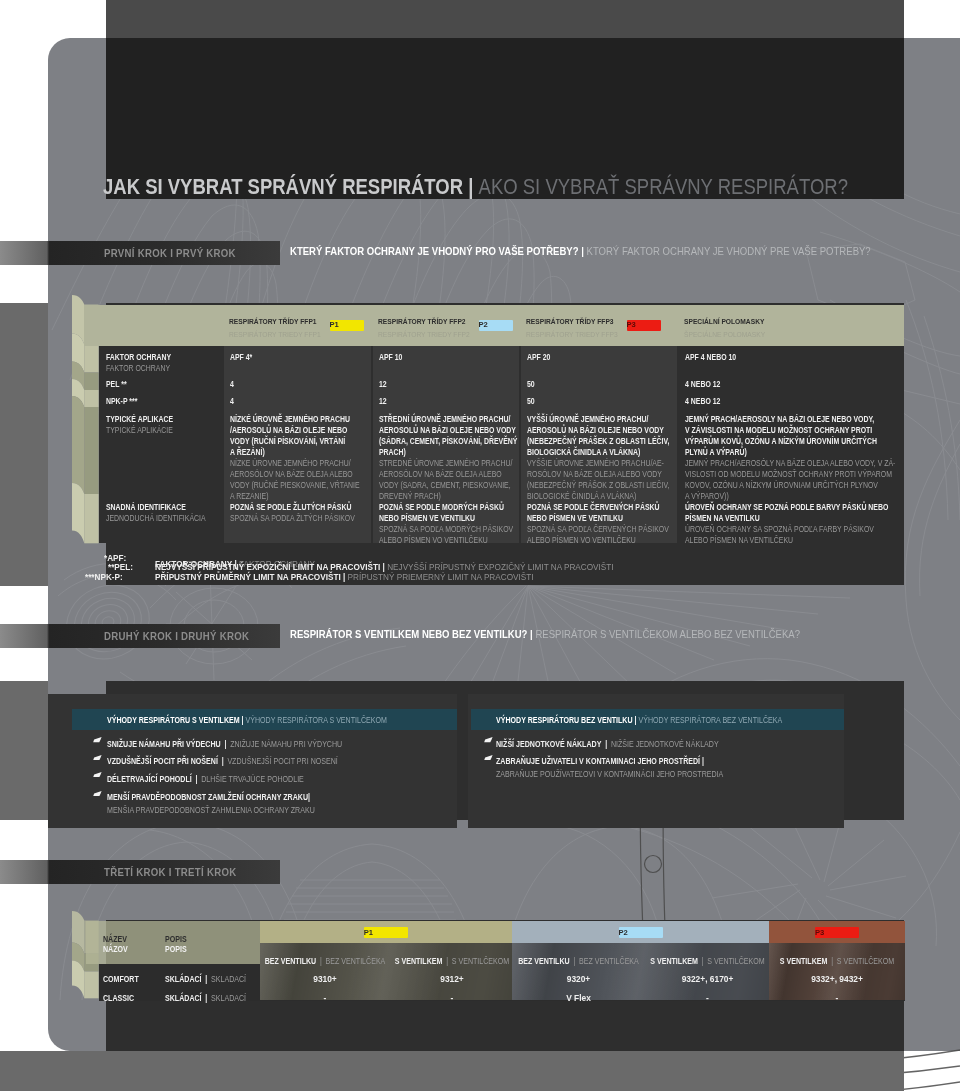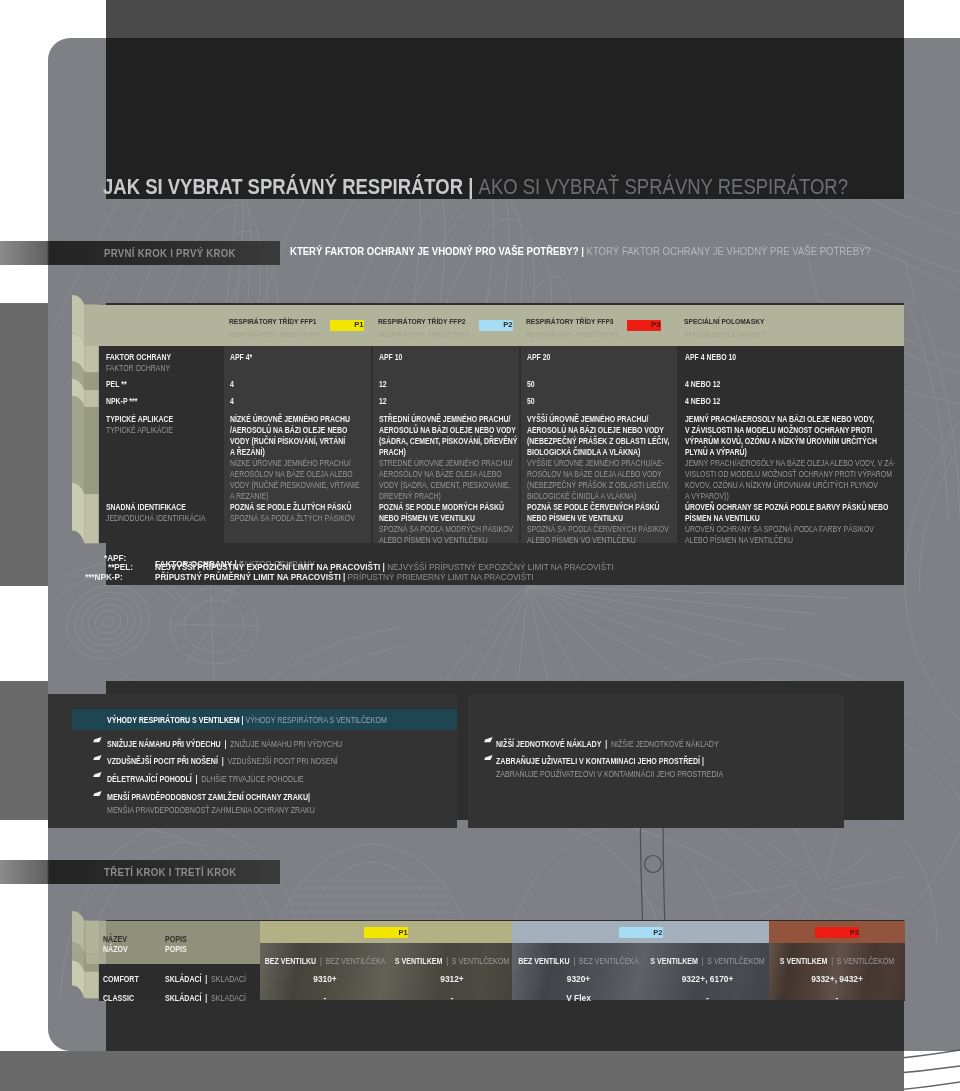--- a/index.html
+++ b/index.html
@@ -42,21 +42,21 @@
   .stepq .q-sk{color:#b5b7ba;font-weight:normal;}
 
   
   .t1{left:0;top:0;width:960px;height:1091px;}
   .t1head{position:absolute;left:84.3px;top:304.5px;width:819.7px;height:41.5px;background:#b1b49b;}
   .t1body{position:absolute;left:99px;top:346px;width:805px;height:197px;background:#2e2e2e;}
   .colbg{position:absolute;background:#3b3b3b;}
   .hcs{font-size:7.9px;font-weight:bold;color:#2d2d2d;display:block;line-height:12.6px;}
   .hsk{font-size:7.9px;color:#9fa18f;display:block;line-height:12.6px;}
   .badge{position:absolute;border-radius:1px;
-         font-size:7.6px;font-weight:bold;text-align:right;}
+         font-size:7.6px;font-weight:bold;text-align:left;}
   .cell{position:absolute;}
   .cell .a{font-size:8.2px;font-weight:bold;color:#efefef;display:block;line-height:11px;white-space:nowrap;}
   .cell .b{font-size:8.2px;color:#989898;display:block;line-height:11px;white-space:nowrap;}
 
   
   .fn{left:0;top:0;width:960px;}
   .fnkey{position:absolute;width:130px;text-align:right;
          font-size:9.7px;font-weight:bold;color:#efefef;white-space:nowrap;}
   .fnval{position:absolute;left:155px;font-size:9.7px;white-space:nowrap;}
   .fnval .a{font-weight:bold;color:#efefef;}
@@ -223,20 +223,26 @@
   <div class="abs title">
     <span class="cd"><span class="t-cs">JAK SI VYBRAT SPRÁVNÝ RESPIRÁTOR</span> <span class="t-sep">|</span> <span class="t-sk">AKO SI VYBRAŤ SPRÁVNY RESPIRÁTOR?</span></span>
   </div>
 
   <div class="abs" id="stepsLayer" style="left:0;top:0;width:960px;height:1091px;">
       <div class="steprow" style="top:241px;">
         <div class="steptag">
           <span class="lbl"><span class="cd">PRVNÍ KROK I PRVÝ KROK</span></span>
         </div>
         <div class="stepq"><span class="cd"><span class="q-cs">KTERÝ FAKTOR OCHRANY JE VHODNÝ PRO VAŠE POTŘEBY?</span> <span class="q-sep">|</span> <span class="q-sk">KTORÝ FAKTOR OCHRANY JE VHODNÝ PRE VAŠE POTREBY?</span></span></div>
+      </div>
+      <div class="steprow" style="top:624px;">
+        <div class="steptag">
+          <span class="lbl"><span class="cd">DRUHÝ KROK I DRUHÝ KROK</span></span>
+        </div>
+        <div class="stepq"><span class="cd"><span class="q-cs">RESPIRÁTOR S VENTILKEM NEBO BEZ VENTILKU?</span> <span class="q-sep">|</span> <span class="q-sk">RESPIRÁTOR S VENTILČEKOM ALEBO BEZ VENTILČEKA?</span></span></div>
       </div>
       <div class="steprow" style="top:860px;">
         <div class="steptag">
           <span class="lbl"><span class="cd">TŘETÍ KROK I TRETÍ KROK</span></span>
         </div>
       </div>
     </div>
   <div class="abs t1" id="t1">
       <svg class="art" width="960" height="1091" viewBox="0 0 960 1091">
         <path d="M84.3 304.5 H98.6 V344.6 H84.3 Z" fill="#b1b49b"></path>
@@ -416,20 +422,23 @@
       <div class="vb-item" style="left:106.5px;top:746.3px;"><span class="cd"><span class="l1">VZDUŠNĚJŠÍ POCIT PŘI NOŠENÍ</span> <span class="ls">|</span> <span class="l2">VZDUŠNEJŠÍ POCIT PRI NOSENÍ</span></span></div>
       <div class="bullet" style="left:93px;top:763.8000000000001px;"><svg width="8.8" height="5.6" viewBox="0 0 8.8 5.6">
           <path d="M0.2 5.2 L1.1 2.4 L8.6 0 L7.6 2.6 L6.3 5.3 Z" fill="#f4f4f4"></path>
         </svg></div>
       <div class="vb-item" style="left:106.5px;top:763.6px;"><span class="cd"><span class="l1">DÉLETRVAJÍCÍ POHODLÍ</span> <span class="ls">|</span> <span class="l2">DLHŠIE TRVAJÚCE POHODLIE</span></span></div>
       <div class="bullet" style="left:93px;top:782.5px;"><svg width="8.8" height="5.6" viewBox="0 0 8.8 5.6">
           <path d="M0.2 5.2 L1.1 2.4 L8.6 0 L7.6 2.6 L6.3 5.3 Z" fill="#f4f4f4"></path>
         </svg></div>
       <div class="vb-item" style="left:106.5px;top:782.3px;"><span class="cd"><span class="l1">MENŠÍ PRAVDĚPODOBNOST ZAMLŽENÍ OCHRANY ZRAKU|</span> <span class="ls"></span></span><br><span class="cd"><span class="l2">MENŠIA PRAVDEPODOBNOSŤ ZAHMLENIA OCHRANY ZRAKU</span></span></div>
       <div class="vb-bg" style="left:468px;top:685.5px;width:376px;height:134px;"></div>
+      <div class="vb-head" style="left:471px;top:700.6px;width:373px;">
+        <span class="h1" style="left:25px;"><span class="cd"><span>VÝHODY RESPIRÁTORU BEZ VENTILKU</span> <span>|</span> <span style="color:#8fa8b3;font-weight:normal;">VÝHODY RESPIRÁTORA BEZ VENTILČEKA</span></span></span>
+      </div>
       <div class="bullet" style="left:484px;top:729.2px;"><svg width="8.8" height="5.6" viewBox="0 0 8.8 5.6">
           <path d="M0.2 5.2 L1.1 2.4 L8.6 0 L7.6 2.6 L6.3 5.3 Z" fill="#f4f4f4"></path>
         </svg></div>
       <div class="vb-item" style="left:496px;top:729px;text-align:center;"><span class="cd"><span class="l1">NIŽŠÍ JEDNOTKOVÉ NÁKLADY</span> <span class="ls">|</span> <span class="l2">NIŽŠIE JEDNOTKOVÉ NÁKLADY</span></span></div>
       <div class="bullet" style="left:484px;top:746.5px;"><svg width="8.8" height="5.6" viewBox="0 0 8.8 5.6">
           <path d="M0.2 5.2 L1.1 2.4 L8.6 0 L7.6 2.6 L6.3 5.3 Z" fill="#f4f4f4"></path>
         </svg></div>
       <div class="vb-item" style="left:496px;top:746.3px;"><span class="cd"><span class="l1">ZABRAŇUJE UŽIVATELI V KONTAMINACI JEHO PROSTŘEDÍ |</span> <span class="ls"></span></span><br><span class="cd"><span class="l2">ZABRAŇUJE POUŽÍVATEĽOVI V KONTAMINÁCII JEHO PROSTREDIA</span></span></div>
     </div>
   <div class="abs" id="t2" style="left:0;top:0;width:960px;height:1091px;">

